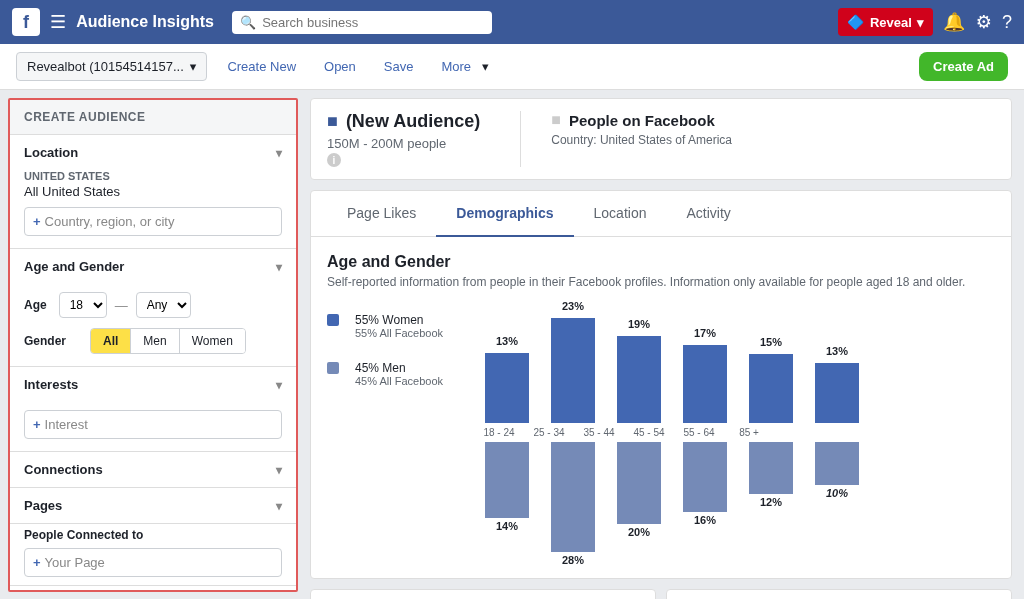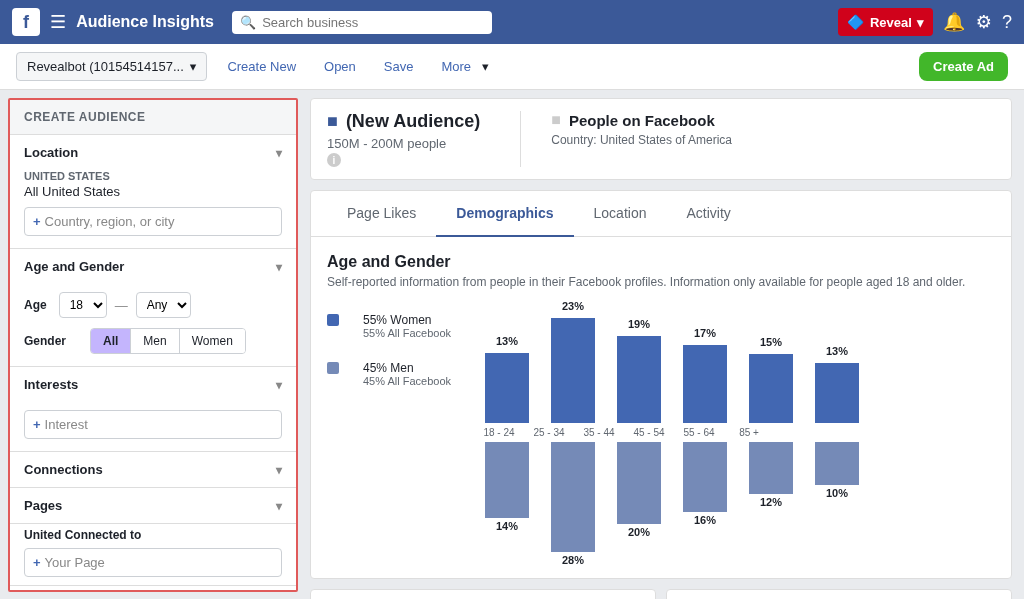--- a/index.html
+++ b/index.html
@@ -176,21 +176,21 @@
     .gender-label { font-size: 12px; font-weight: 600; margin-right: 16px; }
     .gender-btns { display: flex; gap: 0; border: 1px solid #ccd0d5; border-radius: 4px; overflow: hidden; }
     .gender-btn {
       padding: 5px 12px;
       font-size: 12px;
       cursor: pointer;
       border: none;
       background: white;
       color: #1d2129;
     }
-    .gender-btn.active { background: #c4b5fd; font-weight: 600; }
+    .gender-btn.active { background: #fde047; font-weight: 600; }
     .gender-btn:not(:last-child) { border-right: 1px solid #ccd0d5; }
 
     .interests-body { padding: 8px 14px 12px; }
     .interest-input {
       width: 100%;
       border: 1px solid #ccd0d5;
       border-radius: 4px;
       padding: 6px 8px;
       font-size: 13px;
       color: #888;
@@ -294,21 +294,21 @@
     .chart-section-desc {
       font-size: 12px;
       color: #606770;
       margin-bottom: 14px;
     }
     .age-gender-chart {
       display: flex;
       gap: 20px;
     }
     .chart-legend { display: flex; flex-direction: column; gap: 6px; min-width: 130px; padding-top: 10px; }
-    .legend-item { display: flex; align-items: flex-start; gap: 24px; }
+    .legend-item { display: flex; align-items: flex-start; gap: 16px; }
     .legend-color {
       width: 12px; height: 12px;
       border-radius: 2px;
       margin-top: 1px;
       flex-shrink: 0;
     }
     .legend-text { font-size: 12px; color: #1d2129; }
     .legend-sub { font-size: 11px; color: #606770; }
     .bar-col { display: flex; flex-direction: column; align-items: center; gap: 2px; min-width: 60px; position: relative; }
     .women-bar { background: #4267b2; }
@@ -437,21 +437,21 @@
 
     <div class="sidebar-section">
       <div class="sidebar-section-header">
         <span>Pages</span>
         <span class="chevron">▾</span>
       </div>
     </div>
 
     <div class="sidebar-section">
       <div class="people-connected-section">
-        <div class="people-connected-label">United Connected to</div>
+        <div class="people-connected-label">People Connected to</div>
         <div class="page-input">
           <span class="location-input-plus">+</span>
           <span>Your Page</span>
         </div>
       </div>
     </div>
 
     <div class="sidebar-section">
       <div class="people-connected-section">
         <div class="people-connected-label">People Not Connected to</div>
@@ -587,21 +587,21 @@
                     <div class="men-bar" style="width:44px; height:70px; background:#3b5998; opacity:0.7;"></div>
                     <div style="font-size:11px; font-weight:600; margin-top:2px;">16%</div>
                   </div>
                 </div>
                 <div class="bar-col" style="justify-content:flex-start;">
                   <div style="position:relative; display:flex; justify-content:center; width:44px; flex-direction:column; align-items:center;">
                     <div class="men-bar" style="width:44px; height:52px; background:#3b5998; opacity:0.7;"></div>
                     <div style="font-size:11px; font-weight:600; margin-top:2px;">12%</div>
                   </div>
                 </div>
-                <div class="bar-col" style="justify-content:flex-start;">
+                <div class="bar-col" style="justify-content:flex-start;font-style:italic;">
                   <div style="position:relative; display:flex; justify-content:center; width:44px; flex-direction:column; align-items:center;">
                     <div class="men-bar" style="width:44px; height:43px; background:#3b5998; opacity:0.7;"></div>
                     <div style="font-size:11px; font-weight:600; margin-top:2px;">10%</div>
                   </div>
                 </div>
               </div>
             </div>
           </div>
         </div>
       </div>

